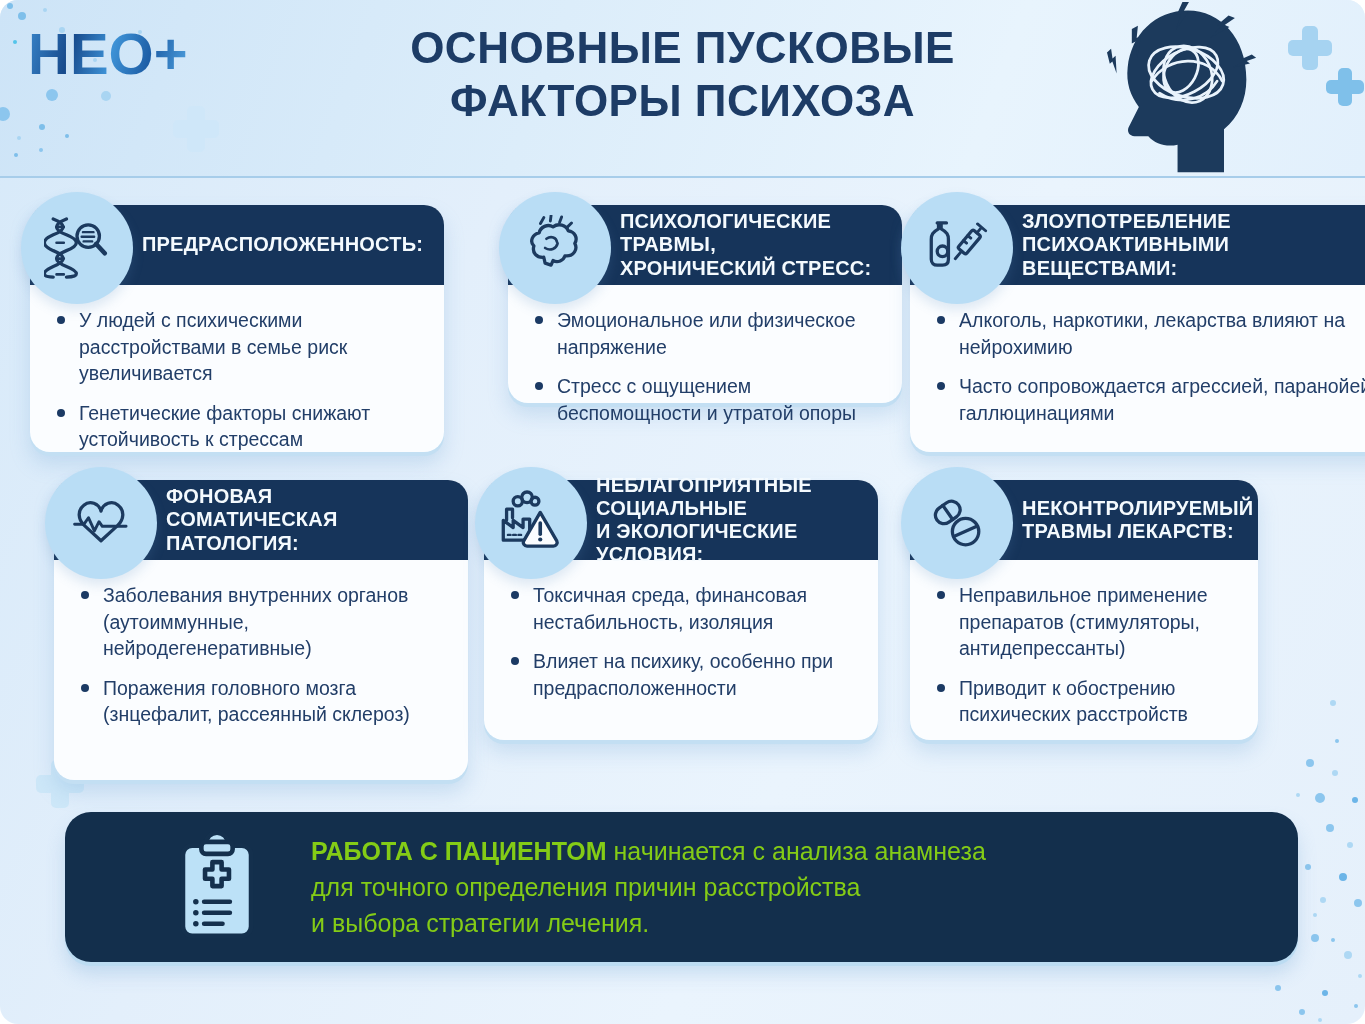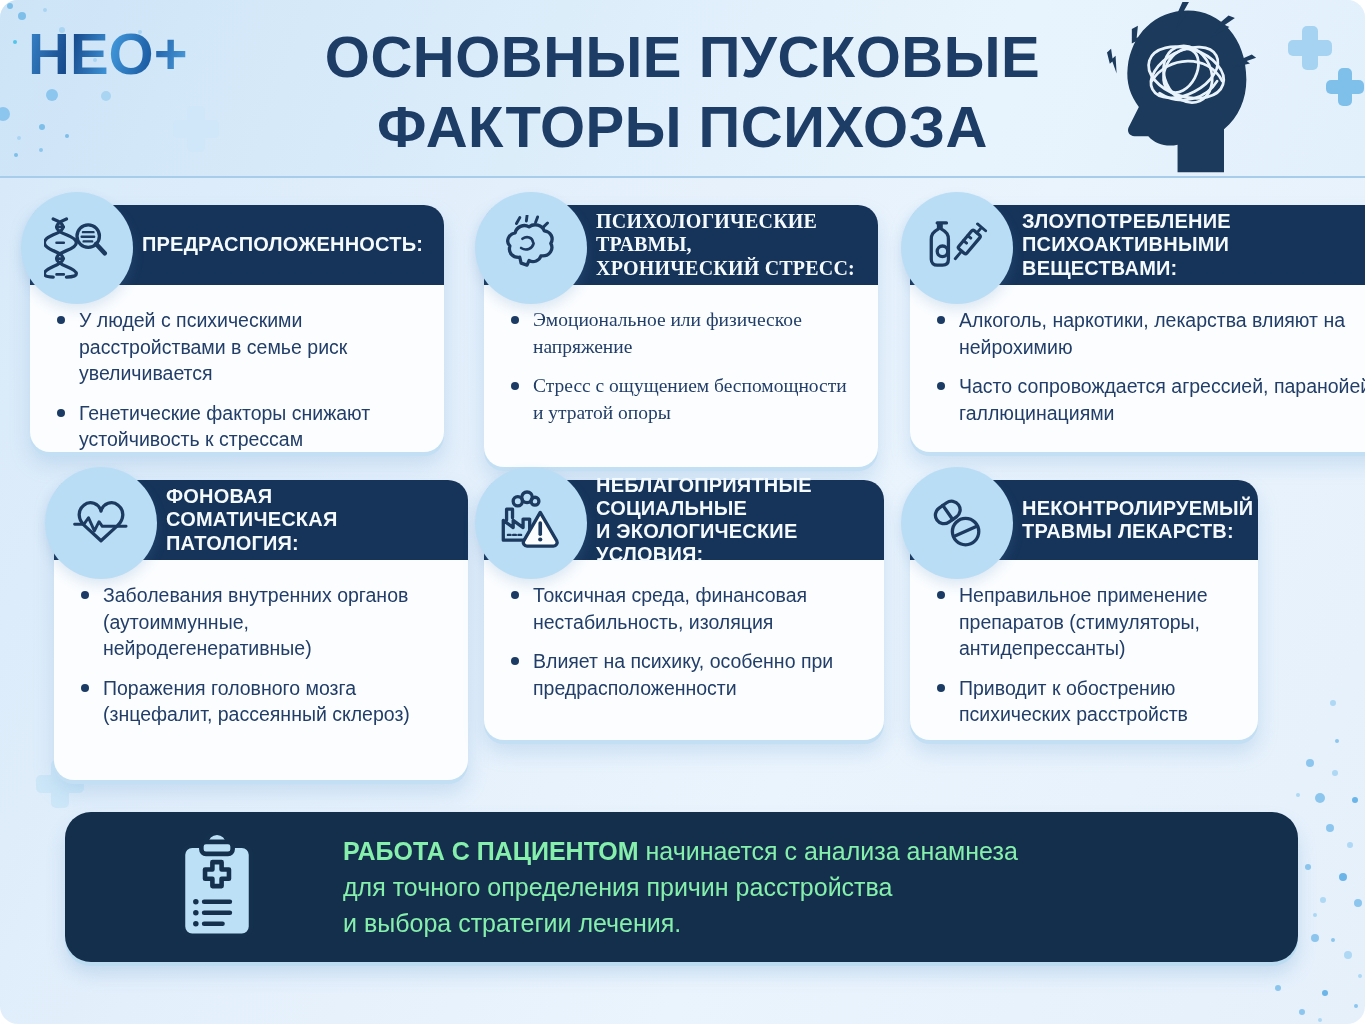--- a/index.html
+++ b/index.html
@@ -17,21 +17,21 @@
   }
   .logo{
     position:absolute; left:28px; top:20px;
     font-size:58px; font-weight:900; letter-spacing:0;
     background:linear-gradient(105deg,#3a87cc 0%,#174a8c 28%,#3e92d6 52%,#1d5ea6 74%,#54a7e4 100%);
     -webkit-background-clip:text; background-clip:text; color:transparent;
   }
   .title{
     position:absolute; left:50%; top:22px; transform:translateX(-50%);
     margin:0; width:760px; text-align:center;
-    color:#1d3c66; font-weight:800; font-size:58px; line-height:1.2; letter-spacing:.5px;
+    color:#1d3c66; font-weight:800; font-size:44px; line-height:1.2; letter-spacing:.5px;
   }
   .head-graphic{position:absolute; left:1088px; top:2px; width:186px; height:172px;}
   
   .dot-dec{position:absolute; border-radius:50%; z-index:0;}
   .plus{position:absolute; z-index:0;}
   .plus::before,.plus::after{content:""; position:absolute; background:var(--c); border-radius:5px;}
   .plus::before{left:0; top:31%; width:100%; height:38%;}
   .plus::after{top:0; left:31%; height:100%; width:38%;}
   
   .card{
@@ -63,21 +63,21 @@
   .bullet-dot{flex:0 0 auto; width:8px; height:8px; border-radius:50%; background:#1b3a64; margin-top:9px;}
   
   .banner{
     position:absolute; left:65px; top:812px; width:1233px; height:150px;
     background:#132f4c; border-radius:26px; z-index:1;
     box-shadow:0 4px 0 #bcdcf2, 0 12px 18px rgba(120,170,215,.3);
   }
   .banner-icon{position:absolute; left:106px; top:14px; width:92px; height:122px;}
   .banner-text{
     position:absolute; left:246px; top:50%; transform:translateY(-50%);
-    color:#86efac; font-size:25px; line-height:1.44; font-weight:500;margin-left:32px;
+    color:#84cc16; font-size:25px; line-height:1.44; font-weight:500;
   }
   .banner-text .lead{font-weight:800;}
 </style>
 </head>
 <body>
 
 <div class="canvas">
 
   <header class="topbar">
     <div class="logo">НЕО+</div>
@@ -181,21 +181,21 @@
           <li>
             <span class="bullet-dot"></span>
             <span>У людей с психическими расстройствами в семье риск увеличивается</span>
           </li>
           <li>
             <span class="bullet-dot"></span>
             <span>Генетические факторы снижают устойчивость к стрессам</span>
           </li>
         </ul>
   </article>
-      <article class="card" style="left: 484px; top: 205px; width: 394px; height: 262px; font-family: Liberation Serif, serif;">
+      <article class="card" style="left: 508px; top: 205px; width: 394px; height: 198px;">
     <div class="card-icon">
           <svg viewBox="0 0 100 100">
             <g stroke="#1c3a5f" stroke-width="5" fill="none" stroke-linecap="round" stroke-linejoin="round">
     <path d="M33 64 c-11 1 -18 -7 -15 -17 c-7 -7 -2 -18 8 -20 c2 -9 13 -14 21 -9 c8 -6 20 -3 23 6 c10 1 15 11 10 19 c5 9 -2 19 -12 19 h-3 c-2 7 -11 11 -18 7 l-3 7 l-9 -3 z"></path>
     <path d="M37 36 c7 -5 15 -2 16 5 M35 50 c8 5 17 1 19 -7" stroke-width="4"></path>
     <path d="M28 13 l5 -9 M43 9 l1 -8 M57 11 l3 -8 M69 18 l6 -6" stroke-width="4.4"></path>
             </g>
           </svg>
         </div>
     <header class="card-head">
@@ -266,21 +266,21 @@
           <li>
             <span class="bullet-dot"></span>
             <span>Заболевания внутренних органов (аутоиммунные, нейродегенеративные)</span>
           </li>
           <li>
             <span class="bullet-dot"></span>
             <span>Поражения головного мозга (знцефалит, рассеянный склероз)</span>
           </li>
         </ul>
   </article>
-      <article class="card" style="left: 484px; top: 480px; width: 394px; height: 260px; padding-left: 6px;">
+      <article class="card" style="left: 484px; top: 480px; width: 394px; height: 260px;">
     <div class="card-icon">
           <svg viewBox="0 0 100 100">
             <g stroke="#1c3a5f" stroke-width="5" fill="none" stroke-linecap="round" stroke-linejoin="round">
     <path d="M8 76 V46 l15 11 V46 l15 11 V44 h10 v32 z"></path>
     <path d="M13 46 V29 h9 v13"></path>
     <circle cx="30" cy="17" r="7"></circle>
               <circle cx="44" cy="11" r="8"></circle>
               <circle cx="56" cy="17" r="6"></circle>
     <path d="M15 68 h4 M23 68 h4 M31 68 h4" stroke-width="3.6"></path>
     <path d="M64 34 L89 77 c2 4 -1 8 -5 8 H44 c-4 0 -7 -4 -5 -8 z" fill="#fbfdff"></path>

